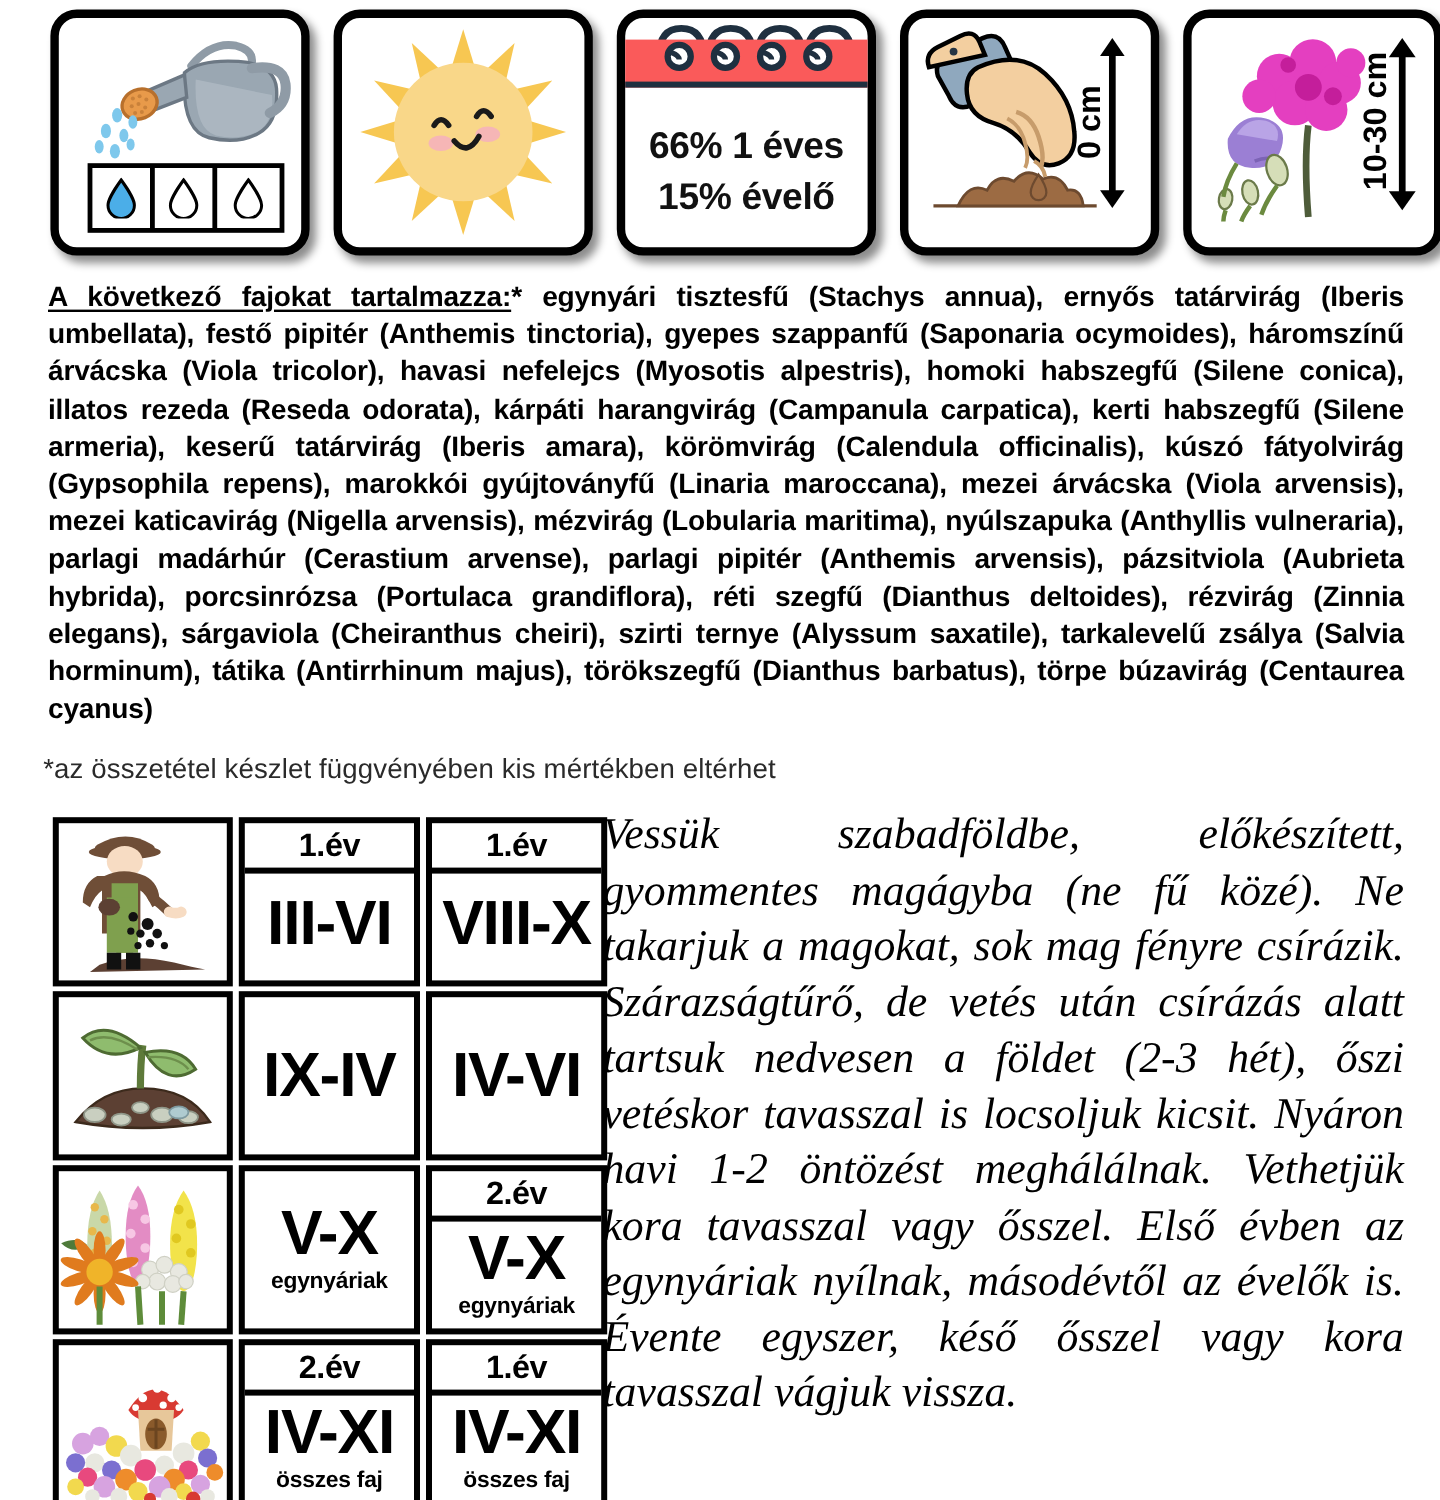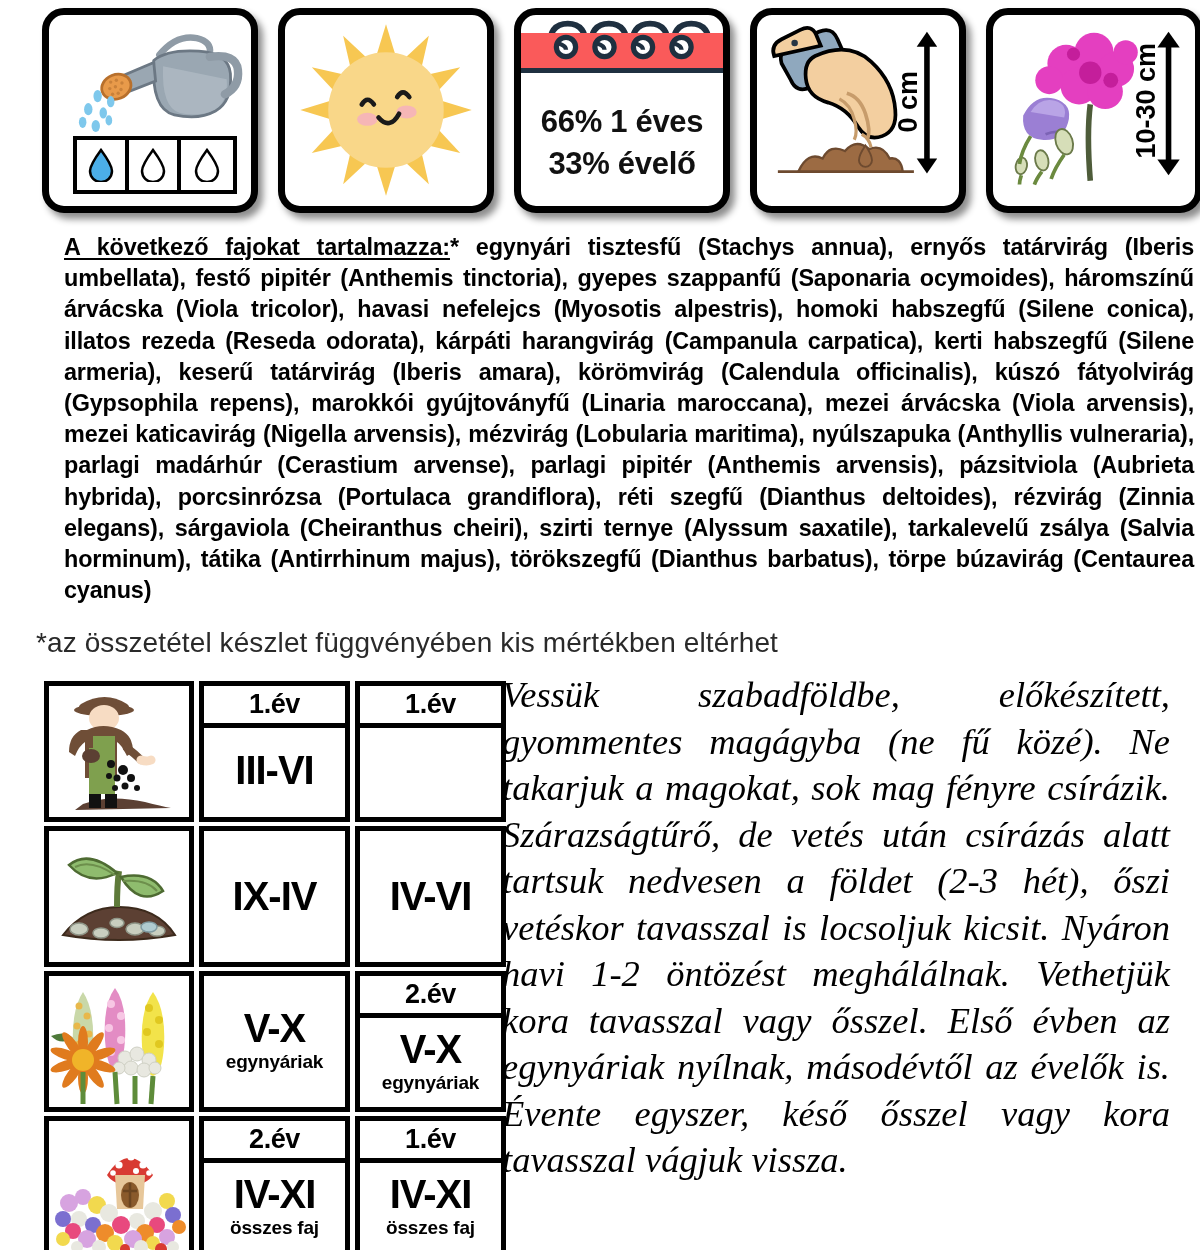--- a/index.html
+++ b/index.html
@@ -74,26 +74,25 @@
   
   .species {
     position: absolute; left: 40px; top: 232px; width: 1130px;
     font-size: 23.4px;
     font-weight: 700;
     line-height: 31.2px;
     text-align: justify;
     color: #000;
     letter-spacing: -0.15px;
     font-stretch: condensed;
-    margin-left: 24px;
   }
   .species .hdr { text-decoration: underline; text-underline-offset: 3px; }
   .footnote {
     position: absolute; left: 36px; top: 627px; width: 900px;
-    font-size: 28px; font-weight: 400; color: #2a2a2a;
+    font-size: 23px; font-weight: 400; color: #2a2a2a;
     letter-spacing: 0.1px;
   }
 
   
   .cal-table {
     position: absolute; left: 44px; top: 668px;
     width: 462px; height: 576px;
     display: flex; flex-direction: column; gap: 4px; margin-top: 13px;
   }
   .cal-row { display:flex; gap: 5px; height: 141px; flex: 1 1 0; }
@@ -108,21 +107,21 @@
   .cal-year {
     border-bottom: 5px solid #000;
     height: 42px; display:flex; align-items:center; justify-content:center;
     font-size: 27px; font-weight: 700; color:#000; letter-spacing:-0.4px;
   }
   .cal-body {
     flex: 1 1 auto; display:flex; flex-direction:column;
     align-items:center; justify-content:center; gap: 3px; padding-bottom: 2px;
   }
   .cal-roman {
-    font-size: 40px; font-weight: 700; color:#000; letter-spacing:-1px; line-height:1;
+    font-size: 52px; font-weight: 700; color:#000; letter-spacing:-1px; line-height:1;
   }
   .cal-sub {
     font-size: 19px; font-weight: 700; color:#000; letter-spacing:-0.2px;
   }
   .cal-body.center-only { justify-content:center; }
 
   
   .instructions {
     position: absolute; left: 502px; top: 672px; width: 668px;
     font-family: "Liberation Serif", serif;
@@ -262,21 +261,21 @@
             <circle cx="176" cy="16" r="11" fill="#fff" stroke="#1F3040" stroke-width="6"></circle>
             <path d="M36 12 q8 3 8 7" fill="none" stroke="#1F3040" stroke-width="5"></path>
             <path d="M80 12 q8 3 8 7" fill="none" stroke="#1F3040" stroke-width="5"></path>
             <path d="M124 12 q8 3 8 7" fill="none" stroke="#1F3040" stroke-width="5"></path>
             <path d="M168 12 q8 3 8 7" fill="none" stroke="#1F3040" stroke-width="5"></path>
           </g>
         </svg>
       </div>
       <div class="cal-text">
         <div class="cal-line">66% 1 éves</div>
-        <div class="cal-line">33% évelő</div>
+        <div class="cal-line">15% évelő</div>
       </div>
     </div>
 
     <div class="icon-card">
       <svg viewBox="0 0 216 205" style="position:absolute;inset:0;width:100%;height:100%">
         <path d="M22 168 L168 168" stroke="#6d4a2f" stroke-width="3" fill="none"></path>
         <path d="M44 168 q10 -22 26 -14 q8 -16 24 -8 q12 -14 26 -2 q14 -6 22 10 q12 -2 14 14 z" fill="#9C6B43" stroke="#6d4a2f" stroke-width="2.5"></path>
         <g>
           <path d="M26 52 q-4 -14 10 -20 l30 -14 q14 -6 20 8 l8 18 q6 14 -8 20 l-30 14 q-14 6 -20 -8 z" fill="#8FA8BE" stroke="#000" stroke-width="4"></path>
           <path d="M18 44 q-4 -12 8 -18 l20 -10 q12 -6 17 5 l5 12 z" fill="#F3CFA0" stroke="#000" stroke-width="4"></path>
@@ -377,20 +376,24 @@
       </div>
       <div class="cal-col">
         <div class="cal-year">1.év</div>
         <div class="cal-body">
           <div class="cal-roman">III-VI</div>
           <div class="cal-sub"></div>
         </div>
       </div>
       <div class="cal-col">
         <div class="cal-year">1.év</div>
+        <div class="cal-body">
+          <div class="cal-roman">VIII-X</div>
+          <div class="cal-sub"></div>
+        </div>
       </div>
     </div>
 
     <div class="cal-row">
       <div class="cal-pic">
         <svg viewBox="0 0 140 131" style="width:100%;height:100%">
           <path d="M14 104 q22 -28 56 -28 q38 0 56 28 q-56 10 -112 0 z" fill="#5C4033"></path>
           <path d="M14 104 q22 -28 56 -28 q38 0 56 28 q-56 10 -112 0 z" fill="none" stroke="#3c2a1c" stroke-width="2"></path>
           <g fill="#C9CFC0" stroke="#8f9688" stroke-width="1.5">
             <ellipse cx="30" cy="98" rx="9" ry="6"></ellipse>

